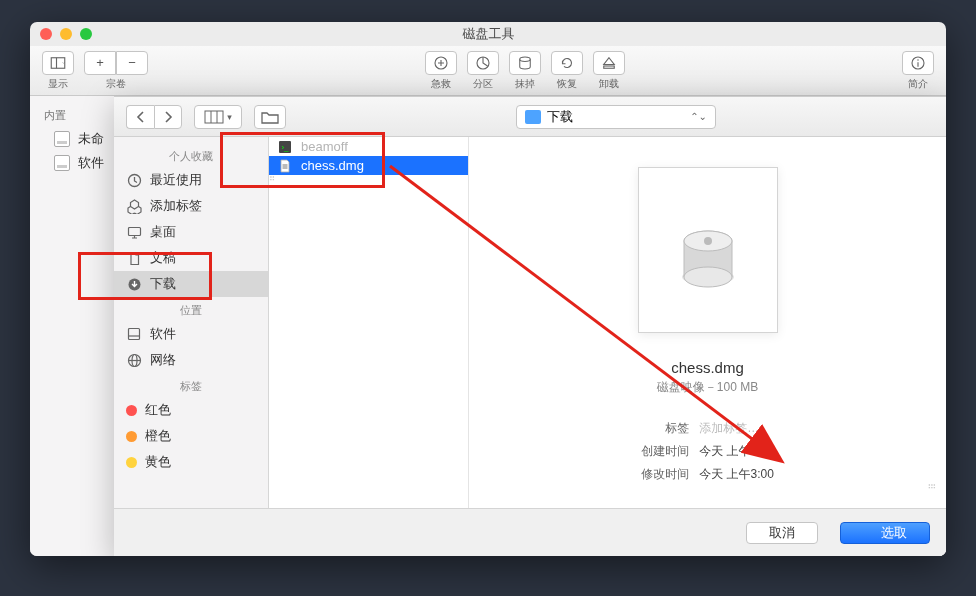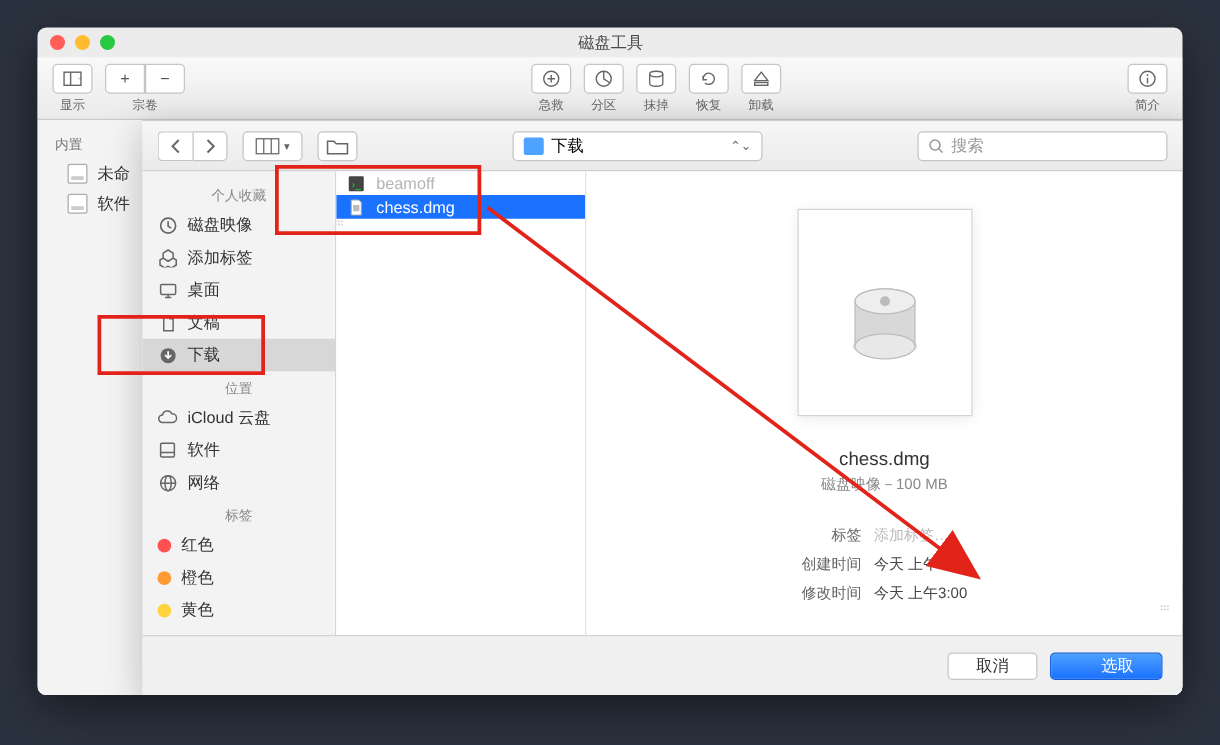--- a/index.html
+++ b/index.html
@@ -68,21 +68,21 @@
 .doc-icon { width: 140px; height: 190px; background: #fff; border: 1px solid #d4d4d4; box-shadow: 0 2px 10px rgba(0,0,0,0.08); display:flex; align-items:center; justify-content:center; margin: 10px 0 20px; }
 .doc-icon svg { width: 72px; height: 90px; }
 .pv-name { font-size: 15px; color: #333; margin-top: 6px; }
 .pv-sub { font-size: 12px; color: #888; margin-top: 3px; }
 .pv-meta { margin-top: 24px; display: grid; grid-template-columns: auto auto; column-gap: 10px; row-gap: 6px; font-size: 12px; }
 .pv-meta .k { text-align: right; color: #666; }
 .pv-meta .v { color: #444; text-align:left; }
 .pv-meta .v.ph { color:#bbb; }
 .resize-dots { width: 6px; color:#ccc; writing-mode: vertical-rl; font-size: 9px; align-self: flex-end; letter-spacing:-2px; margin-top:auto; }
 
-.sheet-footer { height: 48px; display:flex; align-items:center; justify-content:flex-end; gap: 10px; padding: 0 16px; border-top: 1px solid #d4d4d4; background: #f0f0f0; }
+.sheet-footer { height: 48px; display:flex; align-items:center; justify-content:flex-end; gap: 22px; padding: 0 16px; border-top: 1px solid #d4d4d4; background: #f0f0f0; }
 .btn { height: 22px; padding: 0 22px; border-radius: 4px; font-size: 13px; display:flex; align-items:center; }
 .btn-default { background: #fff; border: 1px solid #c5c5c5; color:#333; }
 .btn-primary { background: linear-gradient(#4ea0ff,#1b72ff); color:#fff; border: 1px solid #1560d8; padding-left: 40px; }
 
 
 .redbox { position: absolute; border: 3px solid #e2231a; pointer-events: none; }
 .rb1 { left: 220px; top: 132px; width: 165px; height: 56px; }
 .rb2 { left: 78px; top: 252px; width: 134px; height: 48px; }
 .arrow { position:absolute; left: 388px; top: 164px; width: 404px; height: 304px; pointer-events:none; }
 
@@ -252,44 +252,35 @@
       </div>
 
       <div style="flex:1"></div>
       <div class="loc-select">
         <span class="fld-ico"></span>
         <span>下载</span>
         <span class="chev">⌃⌄</span>
       </div>
       <div style="flex:1"></div>
 
-      <div class="search">
-        <span class="mag">
-          <svg width="12" height="12" viewBox="0 0 12 12">
-              <circle cx="5" cy="5" r="4" fill="none" stroke="#999" stroke-width="1.3"></circle>
-              <line x1="8" y1="8" x2="11" y2="11" stroke="#999" stroke-width="1.3"></line>
-            </svg>
-        </span>
-        <span>搜索</span>
-      </div>
     </div>
 
     <div class="sheet-body">
 
       <div class="fp-sidebar">
         <div class="fp-section">个人收藏</div>
 
         <div class="fp-item">
           <span class="ico">
               <svg width="15" height="15" viewBox="0 0 15 15">
                 <circle cx="7.5" cy="7.5" r="6" fill="none" stroke="#666" stroke-width="1.3"></circle>
                 <path d="M7.5 4v4l2.5 1.5" stroke="#666" stroke-width="1.3" fill="none"></path>
               </svg>
             </span>
-          <span>磁盘映像</span>
+          <span>最近使用</span>
         </div>
         <div class="fp-item">
           <span class="ico">
               <svg width="15" height="15" viewBox="0 0 15 15">
                 <path d="M7.5 1l4 2.5v4L7.5 10 3.5 7.5v-4z" fill="none" stroke="#666" stroke-width="1.2"></path>
                 <path d="M3.5 7.5L1 9v4l4 2.5 2.5-1.5M11.5 7.5L14 9v4l-4 2.5L7.5 14" fill="none" stroke="#666" stroke-width="1.2"></path>
               </svg>
             </span>
           <span>添加标签</span>
         </div>
@@ -315,28 +306,20 @@
           <span class="ico">
               <svg width="15" height="15" viewBox="0 0 15 15">
                 <circle cx="7.5" cy="7.5" r="6" fill="#666"></circle>
                 <path d="M7.5 4v5M5 7l2.5 2.5L10 7" stroke="#fff" stroke-width="1.4" fill="none"></path>
               </svg>
             </span>
           <span>下载</span>
         </div>
 
         <div class="fp-section">位置</div>
-        <div class="fp-item">
-          <span class="ico">
-              <svg width="16" height="12" viewBox="0 0 16 12">
-                <path d="M12 10H4a3 3 0 010-6 4 4 0 017.5-1A3 3 0 0112 10z" fill="none" stroke="#666" stroke-width="1.2"></path>
-              </svg>
-            </span>
-          <span>iCloud 云盘</span>
-        </div>
         <div class="fp-item">
           <span class="ico">
               <svg width="14" height="14" viewBox="0 0 14 14">
                 <rect x="1.5" y="1.5" width="11" height="11" rx="1" fill="none" stroke="#666" stroke-width="1.2"></rect>
                 <line x1="1.5" y1="9" x2="12.5" y2="9" stroke="#666" stroke-width="1.2"></line>
               </svg>
             </span>
           <span>软件</span>
         </div>
         <div class="fp-item">

